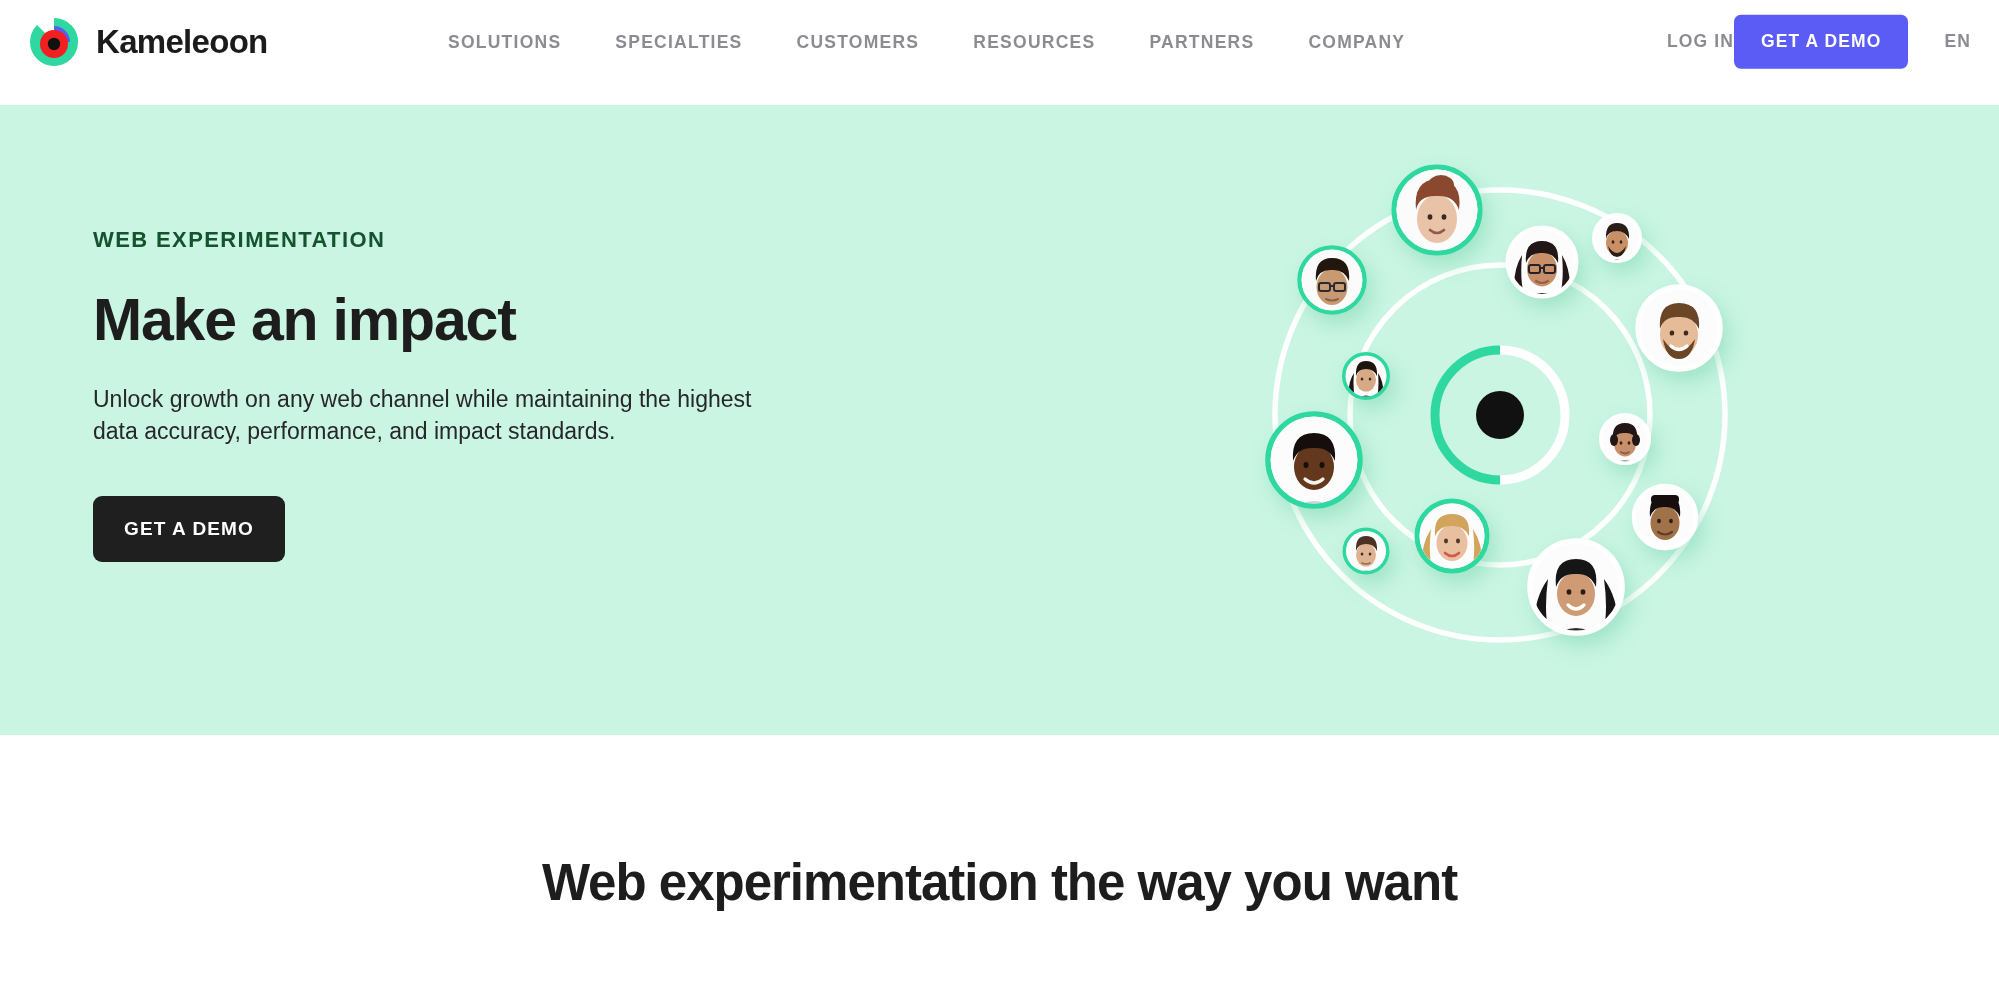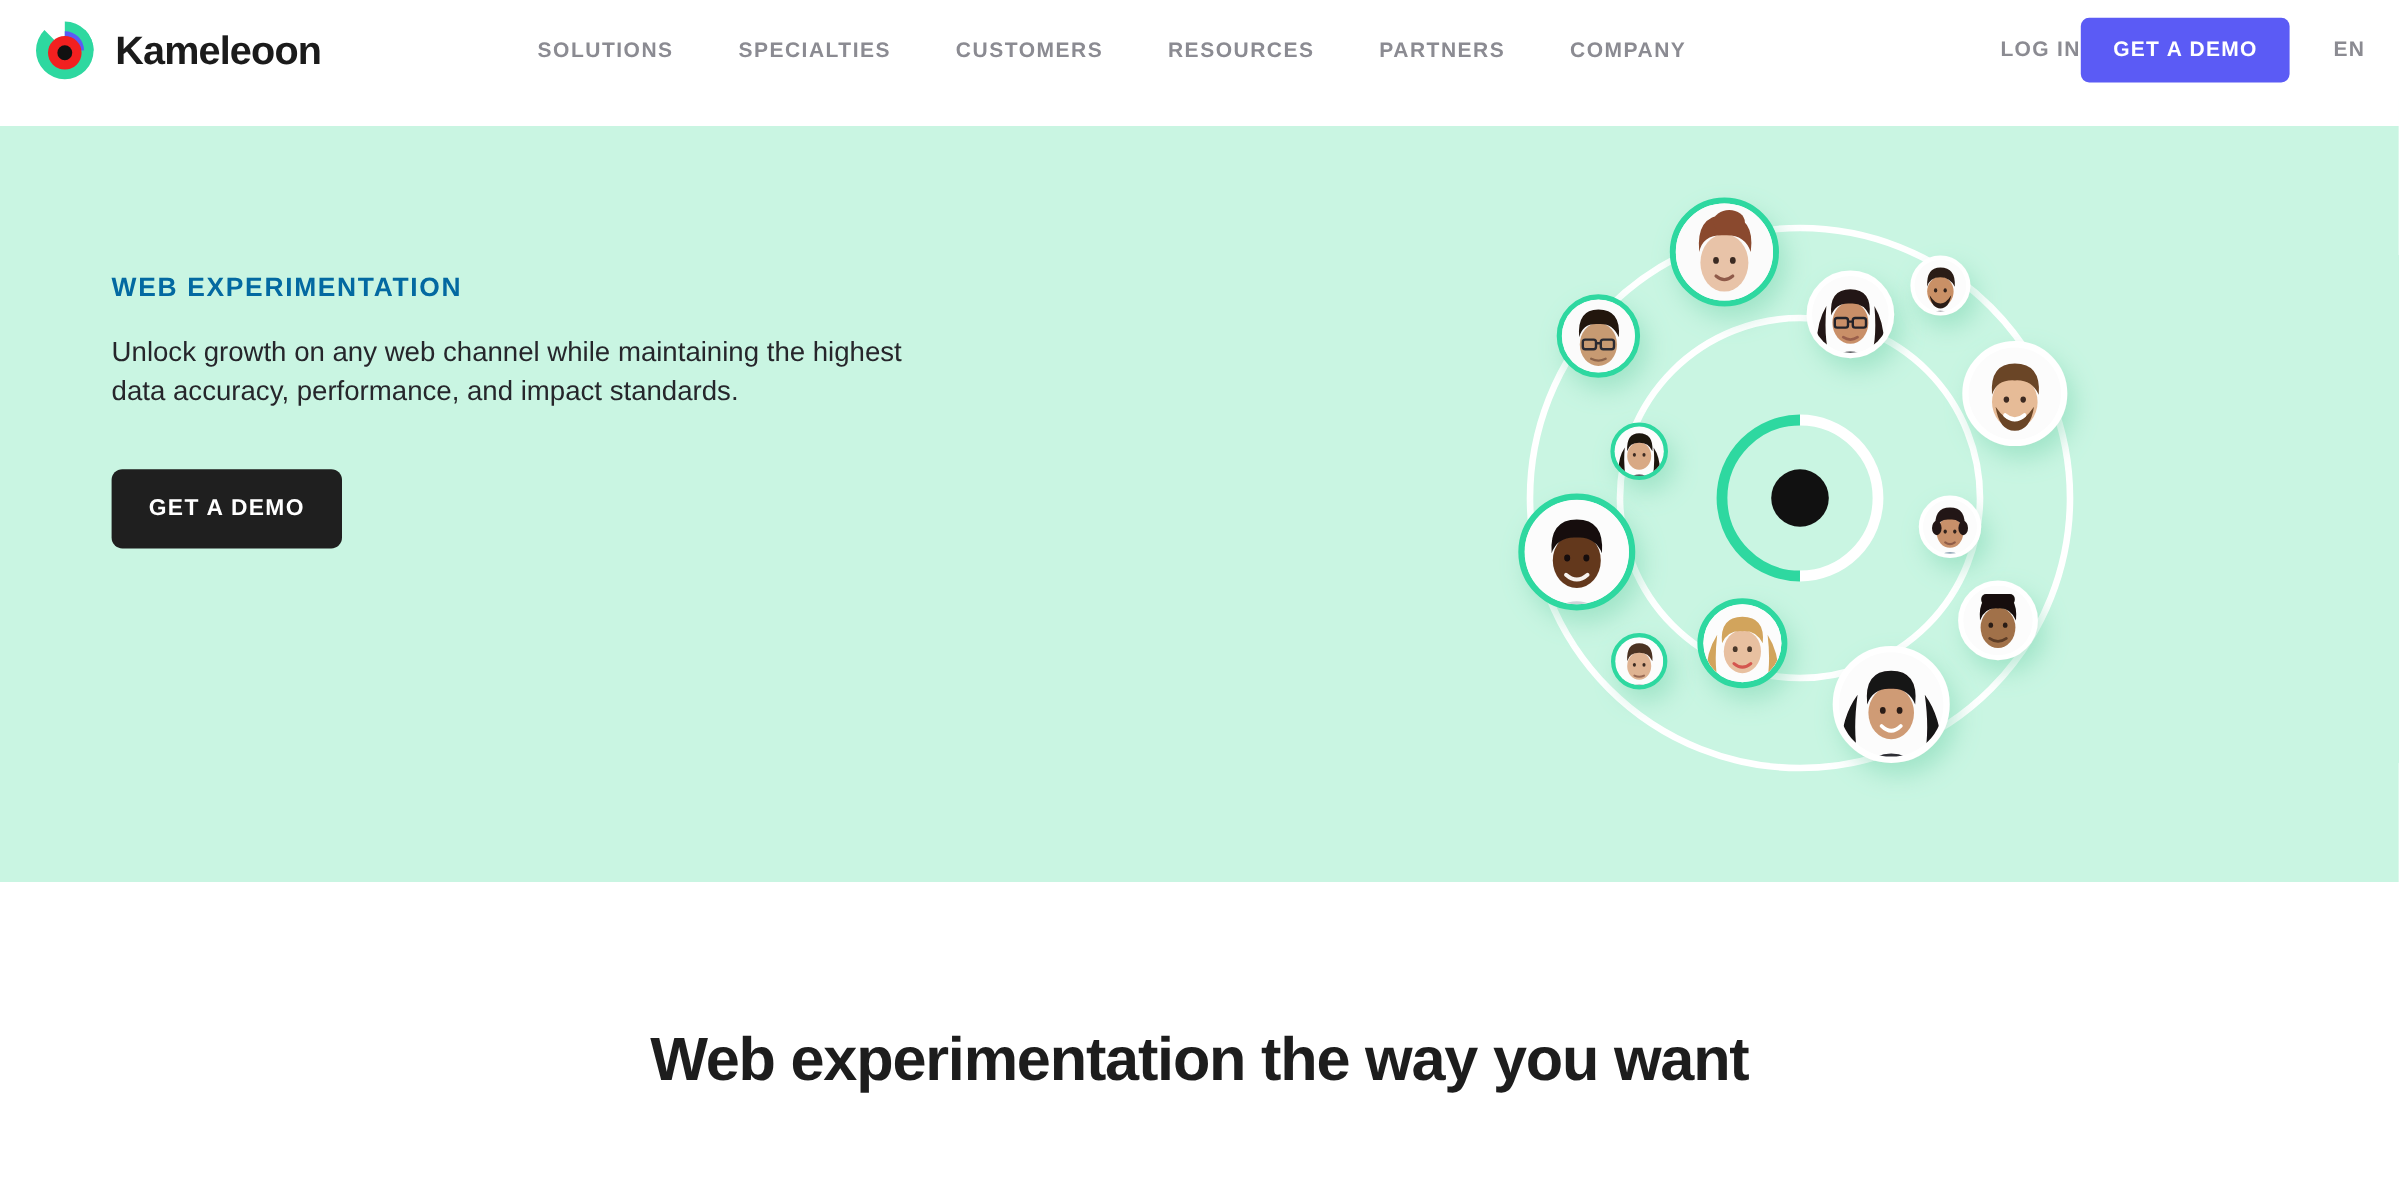--- a/index.html
+++ b/index.html
@@ -147,23 +147,23 @@
     position: absolute;
     left: 93px;
     top: 122px;
     width: 700px;
   }
 
   .eyebrow {
     font-size: 22px;
     font-weight: 800;
     letter-spacing: 1.4px;
-    color: #0369a1;
+    color: #14532d;
     text-transform: uppercase;
-    margin-bottom: 24px;
+    margin-bottom: 36px;
   }
 
   .hero-title {
     font-size: 59px;
     font-weight: 700;
     letter-spacing: -1.2px;
     color: #1d1d1d;
     line-height: 1.06;
     margin-bottom: 31px;
   }
@@ -259,20 +259,21 @@
       <a class="login-link">LOG IN</a>
       <button class="demo-btn-top">GET A DEMO</button>
       <span class="lang-switch">EN</span>
     </div>
   </header>
 
   <section class="hero">
 
     <div class="hero-copy">
       <div class="eyebrow">WEB EXPERIMENTATION</div>
+      <h1 class="hero-title">Make an impact</h1>
       <p class="hero-sub">Unlock growth on any web channel while maintaining the highest data accuracy, performance, and impact standards.</p>
       <button class="demo-btn-hero">GET A DEMO</button>
     </div>
 
     <div class="hero-art">
       <svg viewBox="0 0 680 650" xmlns="http://www.w3.org/2000/svg">
         <defs>
           <filter id="softshadow" x="-60%" y="-60%" width="220%" height="220%">
             <feDropShadow dx="6" dy="10" stdDeviation="10" flood-color="#6fcfa8" flood-opacity="0.45"></feDropShadow>
           </filter>

